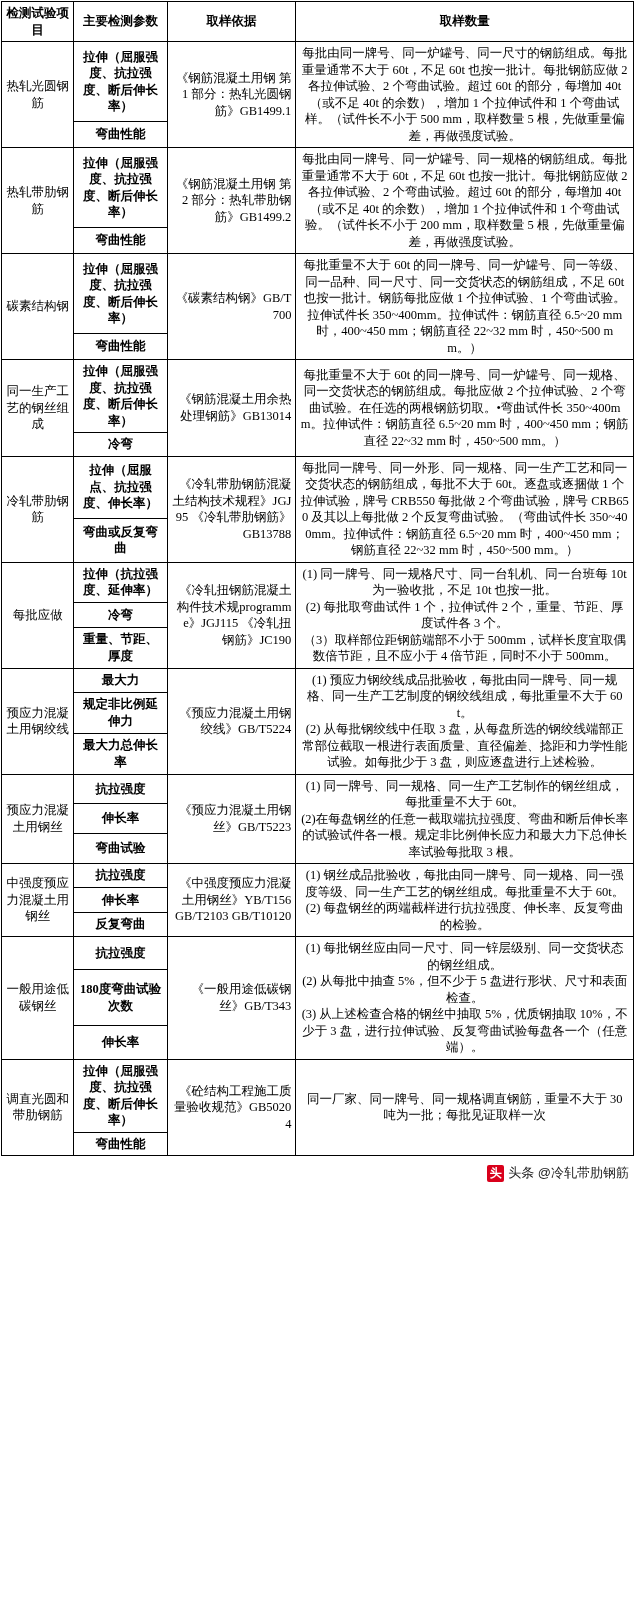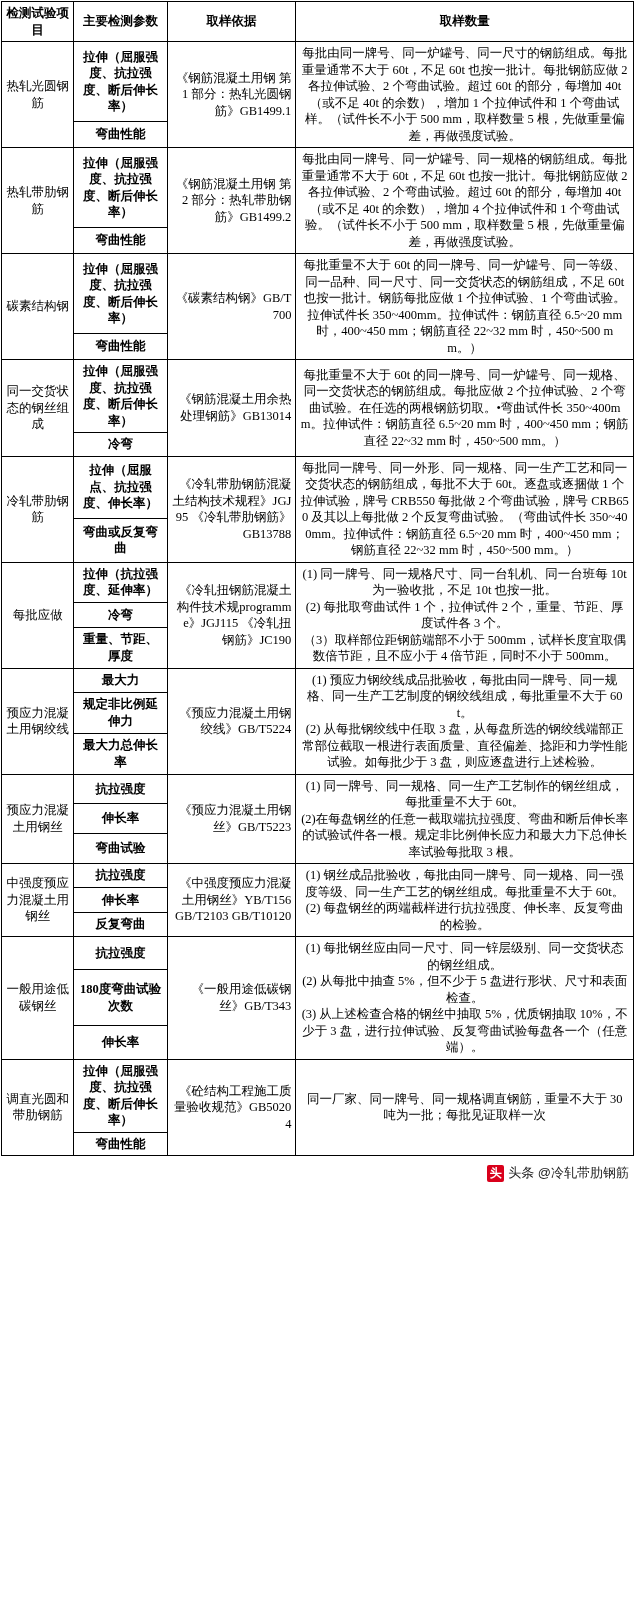--- a/index.html
+++ b/index.html
@@ -89,36 +89,36 @@
           <td class="c3" rowspan="2">《钢筋混凝土用钢 第 1 部分：热轧光圆钢筋》GB1499.1</td>
           <td class="c4" rowspan="2" style="white-space: pre-line;">每批由同一牌号、同一炉罐号、同一尺寸的钢筋组成。每批重量通常不大于 60t，不足 60t 也按一批计。每批钢筋应做 2 各拉伸试验、2 个弯曲试验。超过 60t 的部分，每增加 40t（或不足 40t 的余数），增加 1 个拉伸试件和 1 个弯曲试样。（试件长不小于 500 mm，取样数量 5 根，先做重量偏差，再做强度试验。</td>
         </tr>
         <tr>
           <td class="c2">弯曲性能</td>
         </tr>
         <tr>
           <td class="c1" rowspan="2">热轧带肋钢筋</td>
           <td class="c2">拉伸（屈服强度、抗拉强度、断后伸长率）</td>
           <td class="c3" rowspan="2">《钢筋混凝土用钢 第 2 部分：热轧带肋钢筋》GB1499.2</td>
-          <td class="c4" rowspan="2" style="white-space: pre-line;">每批由同一牌号、同一炉罐号、同一规格的钢筋组成。每批重量通常不大于 60t，不足 60t 也按一批计。每批钢筋应做 2 各拉伸试验、2 个弯曲试验。超过 60t 的部分，每增加 40t（或不足 40t 的余数），增加 4 个拉伸试件和 1 个弯曲试验。（试件长不小于 500 mm，取样数量 5 根，先做重量偏差，再做强度试验。</td>
+          <td class="c4" rowspan="2" style="white-space: pre-line;">每批由同一牌号、同一炉罐号、同一规格的钢筋组成。每批重量通常不大于 60t，不足 60t 也按一批计。每批钢筋应做 2 各拉伸试验、2 个弯曲试验。超过 60t 的部分，每增加 40t（或不足 40t 的余数），增加 1 个拉伸试件和 1 个弯曲试验。（试件长不小于 200 mm，取样数量 5 根，先做重量偏差，再做强度试验。</td>
         </tr>
         <tr>
           <td class="c2">弯曲性能</td>
         </tr>
         <tr>
           <td class="c1" rowspan="2">碳素结构钢</td>
           <td class="c2">拉伸（屈服强度、抗拉强度、断后伸长率）</td>
           <td class="c3" rowspan="2">《碳素结构钢》GB/T700</td>
           <td class="c4" rowspan="2" style="white-space: pre-line; margin-left: 19px;">每批重量不大于 60t 的同一牌号、同一炉罐号、同一等级、同一品种、同一尺寸、同一交货状态的钢筋组成，不足 60t 也按一批计。钢筋每批应做 1 个拉伸试验、1 个弯曲试验。拉伸试件长 350~400mm。拉伸试件：钢筋直径 6.5~20 mm 时，400~450 mm；钢筋直径 22~32 mm 时，450~500 mm。）</td>
         </tr>
         <tr>
           <td class="c2">弯曲性能</td>
         </tr>
         <tr>
-          <td class="c1" rowspan="2">同一交货状态的钢丝组成</td>
+          <td class="c1" rowspan="2">同一生产工艺的钢丝组成</td>
           <td class="c2">拉伸（屈服强度、抗拉强度、断后伸长率）</td>
           <td class="c3" rowspan="2">《钢筋混凝土用余热处理钢筋》GB13014</td>
           <td class="c4" rowspan="2" style="white-space: pre-line;">每批重量不大于 60t 的同一牌号、同一炉罐号、同一规格、同一交货状态的钢筋组成。每批应做 2 个拉伸试验、2 个弯曲试验。在任选的两根钢筋切取。•弯曲试件长 350~400mm。拉伸试件：钢筋直径 6.5~20 mm 时，400~450 mm；钢筋直径 22~32 mm 时，450~500 mm。）</td>
         </tr>
         <tr>
           <td class="c2">冷弯</td>
         </tr>
         <tr>
           <td class="c1" rowspan="2">冷轧带肋钢筋</td>
           <td class="c2">拉伸（屈服点、抗拉强度、伸长率）</td>

